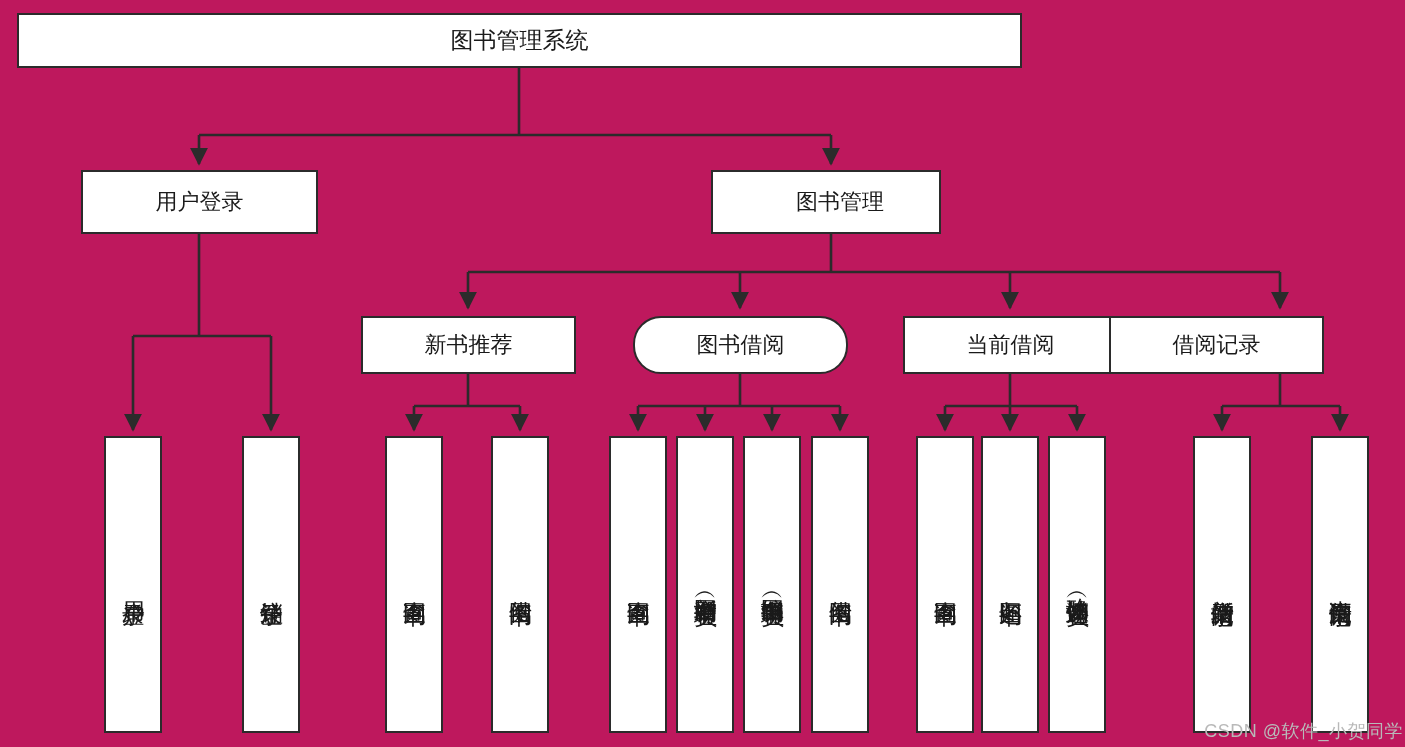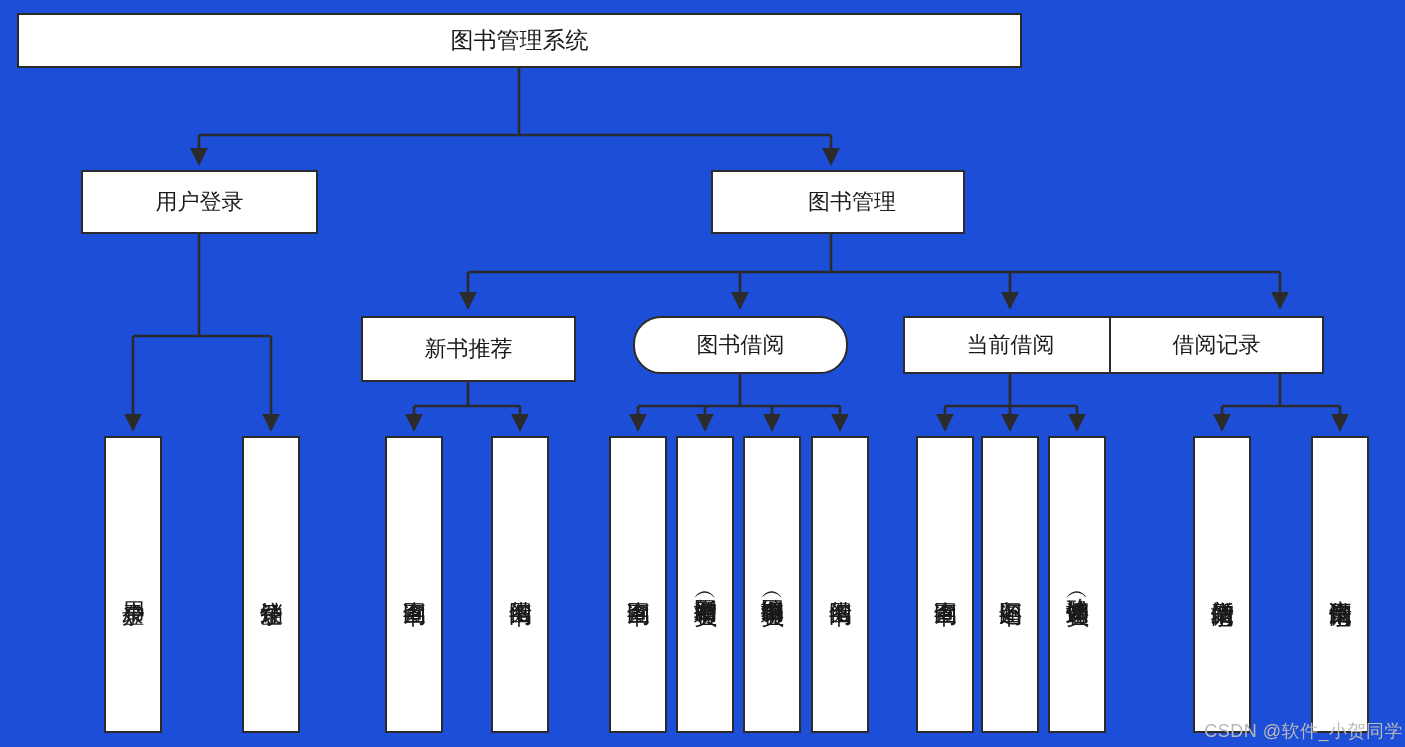--- a/index.html
+++ b/index.html
@@ -7,21 +7,21 @@
     padding: 0;
     background: #ffffff;
   }
   body {
     font-family: "Liberation Sans", "DejaVu Sans", sans-serif;
   }
   #canvas {
     position: relative;
     width: 1405px;
     height: 747px;
-    background: #1d4ed8;
+    background: #be185d;
     overflow: hidden;
   }
   #wires {
     position: absolute;
     left: 0; top: 0;
     width: 1405px;
     height: 747px;
   }
   .node {
     position: absolute;
@@ -120,25 +120,25 @@
     </g>
   </svg>
 
   <div class="node root" style="left:17px; top:13px; width:1005px; height:55px;">
     <span>图书管理系统</span>
   </div>
 
   <div class="node level2" style="left:81px; top:170px; width:237px; height:64px;">
     <span>用户登录</span>
   </div>
-  <div class="node level2" style="left:711px; top:170px; width:254px; height:64px;padding-left:28px;">
+  <div class="node level2" style="left:711px; top:170px; width:230px; height:64px;padding-left:28px;">
     <span>图书管理</span>
   </div>
 
-  <div class="node level2" style="left:361px; top:316px; width:215px; height:66px;">
+  <div class="node level2" style="left:361px; top:316px; width:215px; height:58px;">
     <span>新书推荐</span>
   </div>
   <div class="node level2" style="left:633px; top:316px; width:215px; height:58px;border-radius:28px;">
     <span>图书借阅</span>
   </div>
   <div class="node level2" style="left:903px; top:316px; width:215px; height:58px;">
     <span>当前借阅</span>
   </div>
   <div class="node level2" style="left:1109px; top:316px; width:215px; height:58px;">
     <span>借阅记录</span>

